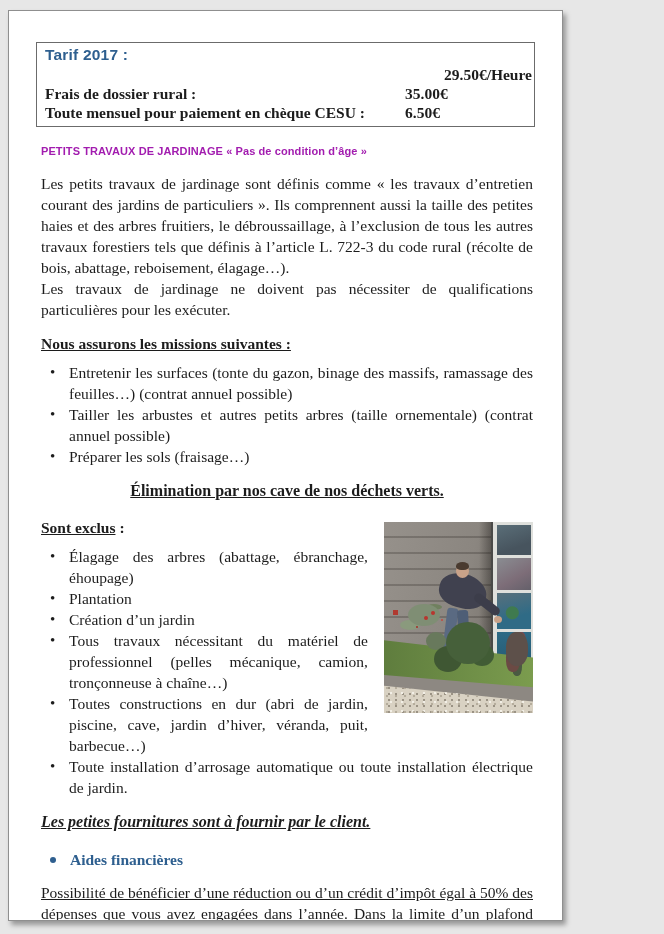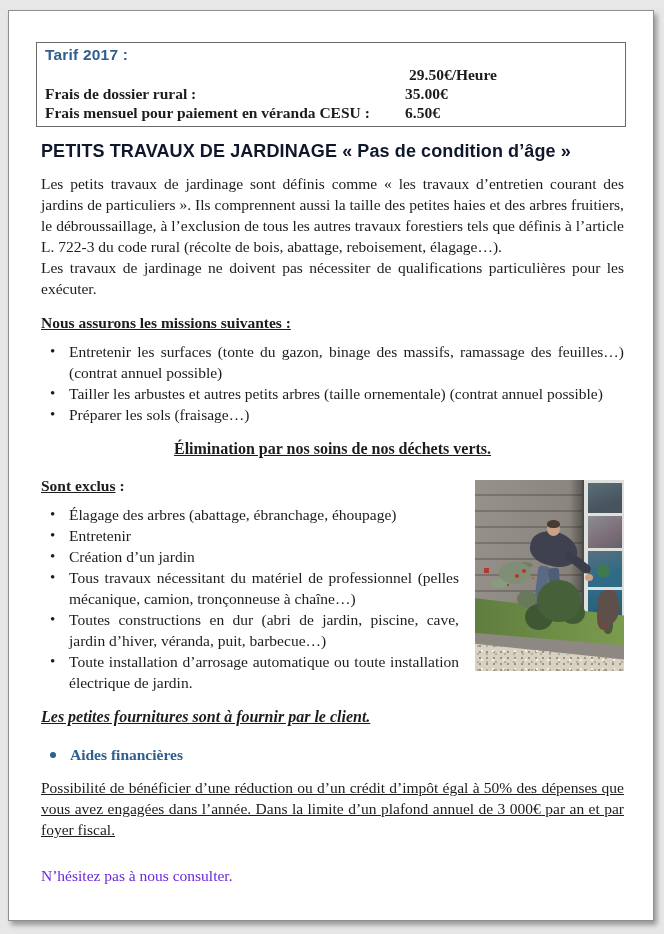--- a/index.html
+++ b/index.html
@@ -3,45 +3,45 @@
 <meta charset="utf-8">
 <style>
   html,body{margin:0;padding:0;}
   body{
     width:664px;height:934px;position:relative;
     background:#e7e7e7;
     font-family:"Liberation Serif","DejaVu Serif",serif;
     -webkit-font-smoothing:antialiased;
   }
   .page{
-    position:absolute;left:8px;top:10px;width:646px;height:911px;
+    position:absolute;left:8px;top:10px;width:555px;height:911px;
     box-sizing:border-box;background:#ffffff;border:1px solid #8f8f8f;
     box-shadow:3px 4px 5px rgba(0,0,0,.35);
     padding:31px 29px 0 32px;
     color:#1c1c1c;font-size:15.5px;line-height:21px;
     overflow:hidden;
   }
   
   .tariff-box{
     box-sizing:border-box;border:1px solid #6b6b6b;
     margin:0 -2px 0 -5px;padding:2px 8px 4px 8px;
   }
   .tariff-title{
     font-family:"Liberation Sans","DejaVu Sans",sans-serif;
     font-weight:bold;color:#2e5f8f;font-size:15.5px;line-height:20px;
     letter-spacing:.2px;
   }
   .t-row{display:flex;font-weight:bold;line-height:19px;font-size:15.5px;}
   .t-label{flex:0 0 360px;}
   .t-value{flex:1;}
-  .t-value.sp{padding-left:4px;}
+  .t-value.sp{padding-left:4px;margin-left:35px;}
   
   h1.doc-heading{
     font-family:"Liberation Sans","DejaVu Sans",sans-serif;
-    color:#0f172a;font-size:18px;line-height:20px;font-weight:bold;
+    color:#a21caf;font-size:11px;line-height:20px;font-weight:bold;
     margin:14px 0 12px 0;letter-spacing:.1px;
   }
   p.body{margin:0;text-align:justify;}
   p.subhead{
     margin:13px 0 0 0;font-weight:bold;text-decoration:underline;
   }
   ul.blist{list-style:none;margin:8px 0 0 0;padding:0;}
   ul.blist li{
     position:relative;padding-left:28px;text-align:justify;margin:0;
   }
@@ -161,38 +161,38 @@
     <div class="tariff-title">Tarif 2017 :</div>
     <div class="t-row">
       <span class="t-label"></span>
       <span class="t-value sp">29.50€/Heure</span>
     </div>
     <div class="t-row">
       <span class="t-label">Frais de dossier rural :</span>
       <span class="t-value">35.00€</span>
     </div>
     <div class="t-row">
-      <span class="t-label">Frais mensuel pour paiement en véranda CESU :</span>
+      <span class="t-label">Toute mensuel pour paiement en chèque CESU :</span>
       <span class="t-value">6.50€</span>
     </div>
   </div>
 
   <h1 class="doc-heading">PETITS TRAVAUX DE JARDINAGE « Pas de condition d’âge »</h1>
 
   <p class="body">Les petits travaux de jardinage sont définis comme « les travaux d’entretien courant des jardins de particuliers ». Ils comprennent aussi la taille des petites haies et des arbres fruitiers, le débroussaillage, à l’exclusion de tous les autres travaux forestiers tels que définis à l’article L. 722-3 du code rural (récolte de bois, abattage, reboisement, élagage…).</p>
   <p class="body">Les travaux de jardinage ne doivent pas nécessiter de qualifications particulières pour les exécuter.</p>
 
   <p class="subhead">Nous assurons les missions suivantes :</p>
   <ul class="blist">
     <li>Entretenir les surfaces (tonte du gazon, binage des massifs, ramassage des feuilles…) (contrat annuel possible)</li>
     <li>Tailler les arbustes et autres petits arbres (taille ornementale) (contrat annuel possible)</li>
     <li>Préparer les sols (fraisage…)</li>
   </ul>
 
-  <p class="center-note">Élimination par nos soins de nos déchets verts.</p>
+  <p class="center-note">Élimination par nos cave de nos déchets verts.</p>
 
   <div class="exclusions">
 
     <div class="photo">
       <div class="ph-wall"></div>
       <div class="ph-corner"></div>
       <div class="ph-window">
         <div class="ph-pane p1"></div>
         <div class="ph-pane p2"></div>
         <div class="ph-pane p3"></div>
@@ -212,21 +212,21 @@
       <div class="ph-hand"></div>
       <div class="ph-branch"></div>
       <div class="ph-bush"></div>
       <div class="ph-flowers"></div>
       <div class="ph-shrub"></div>
     </div>
 
     <p class="excl-head"><span class="u">Sont exclus</span><span> :</span></p>
     <ul class="blist">
       <li>Élagage des arbres (abattage, ébranchage, éhoupage)</li>
-      <li>Entretenir</li>
+      <li>Plantation</li>
       <li>Création d’un jardin</li>
       <li>Tous travaux nécessitant du matériel de professionnel (pelles mécanique, camion, tronçonneuse à chaîne…)</li>
       <li>Toutes constructions en dur (abri de jardin, piscine, cave, jardin d’hiver, véranda, puit, barbecue…)</li>
       <li>Toute installation d’arrosage automatique ou toute installation électrique de jardin.</li>
     </ul>
 
     <p class="supplies">Les petites fournitures sont à fournir par le client.</p>
   </div>
 
   <div class="aides">

